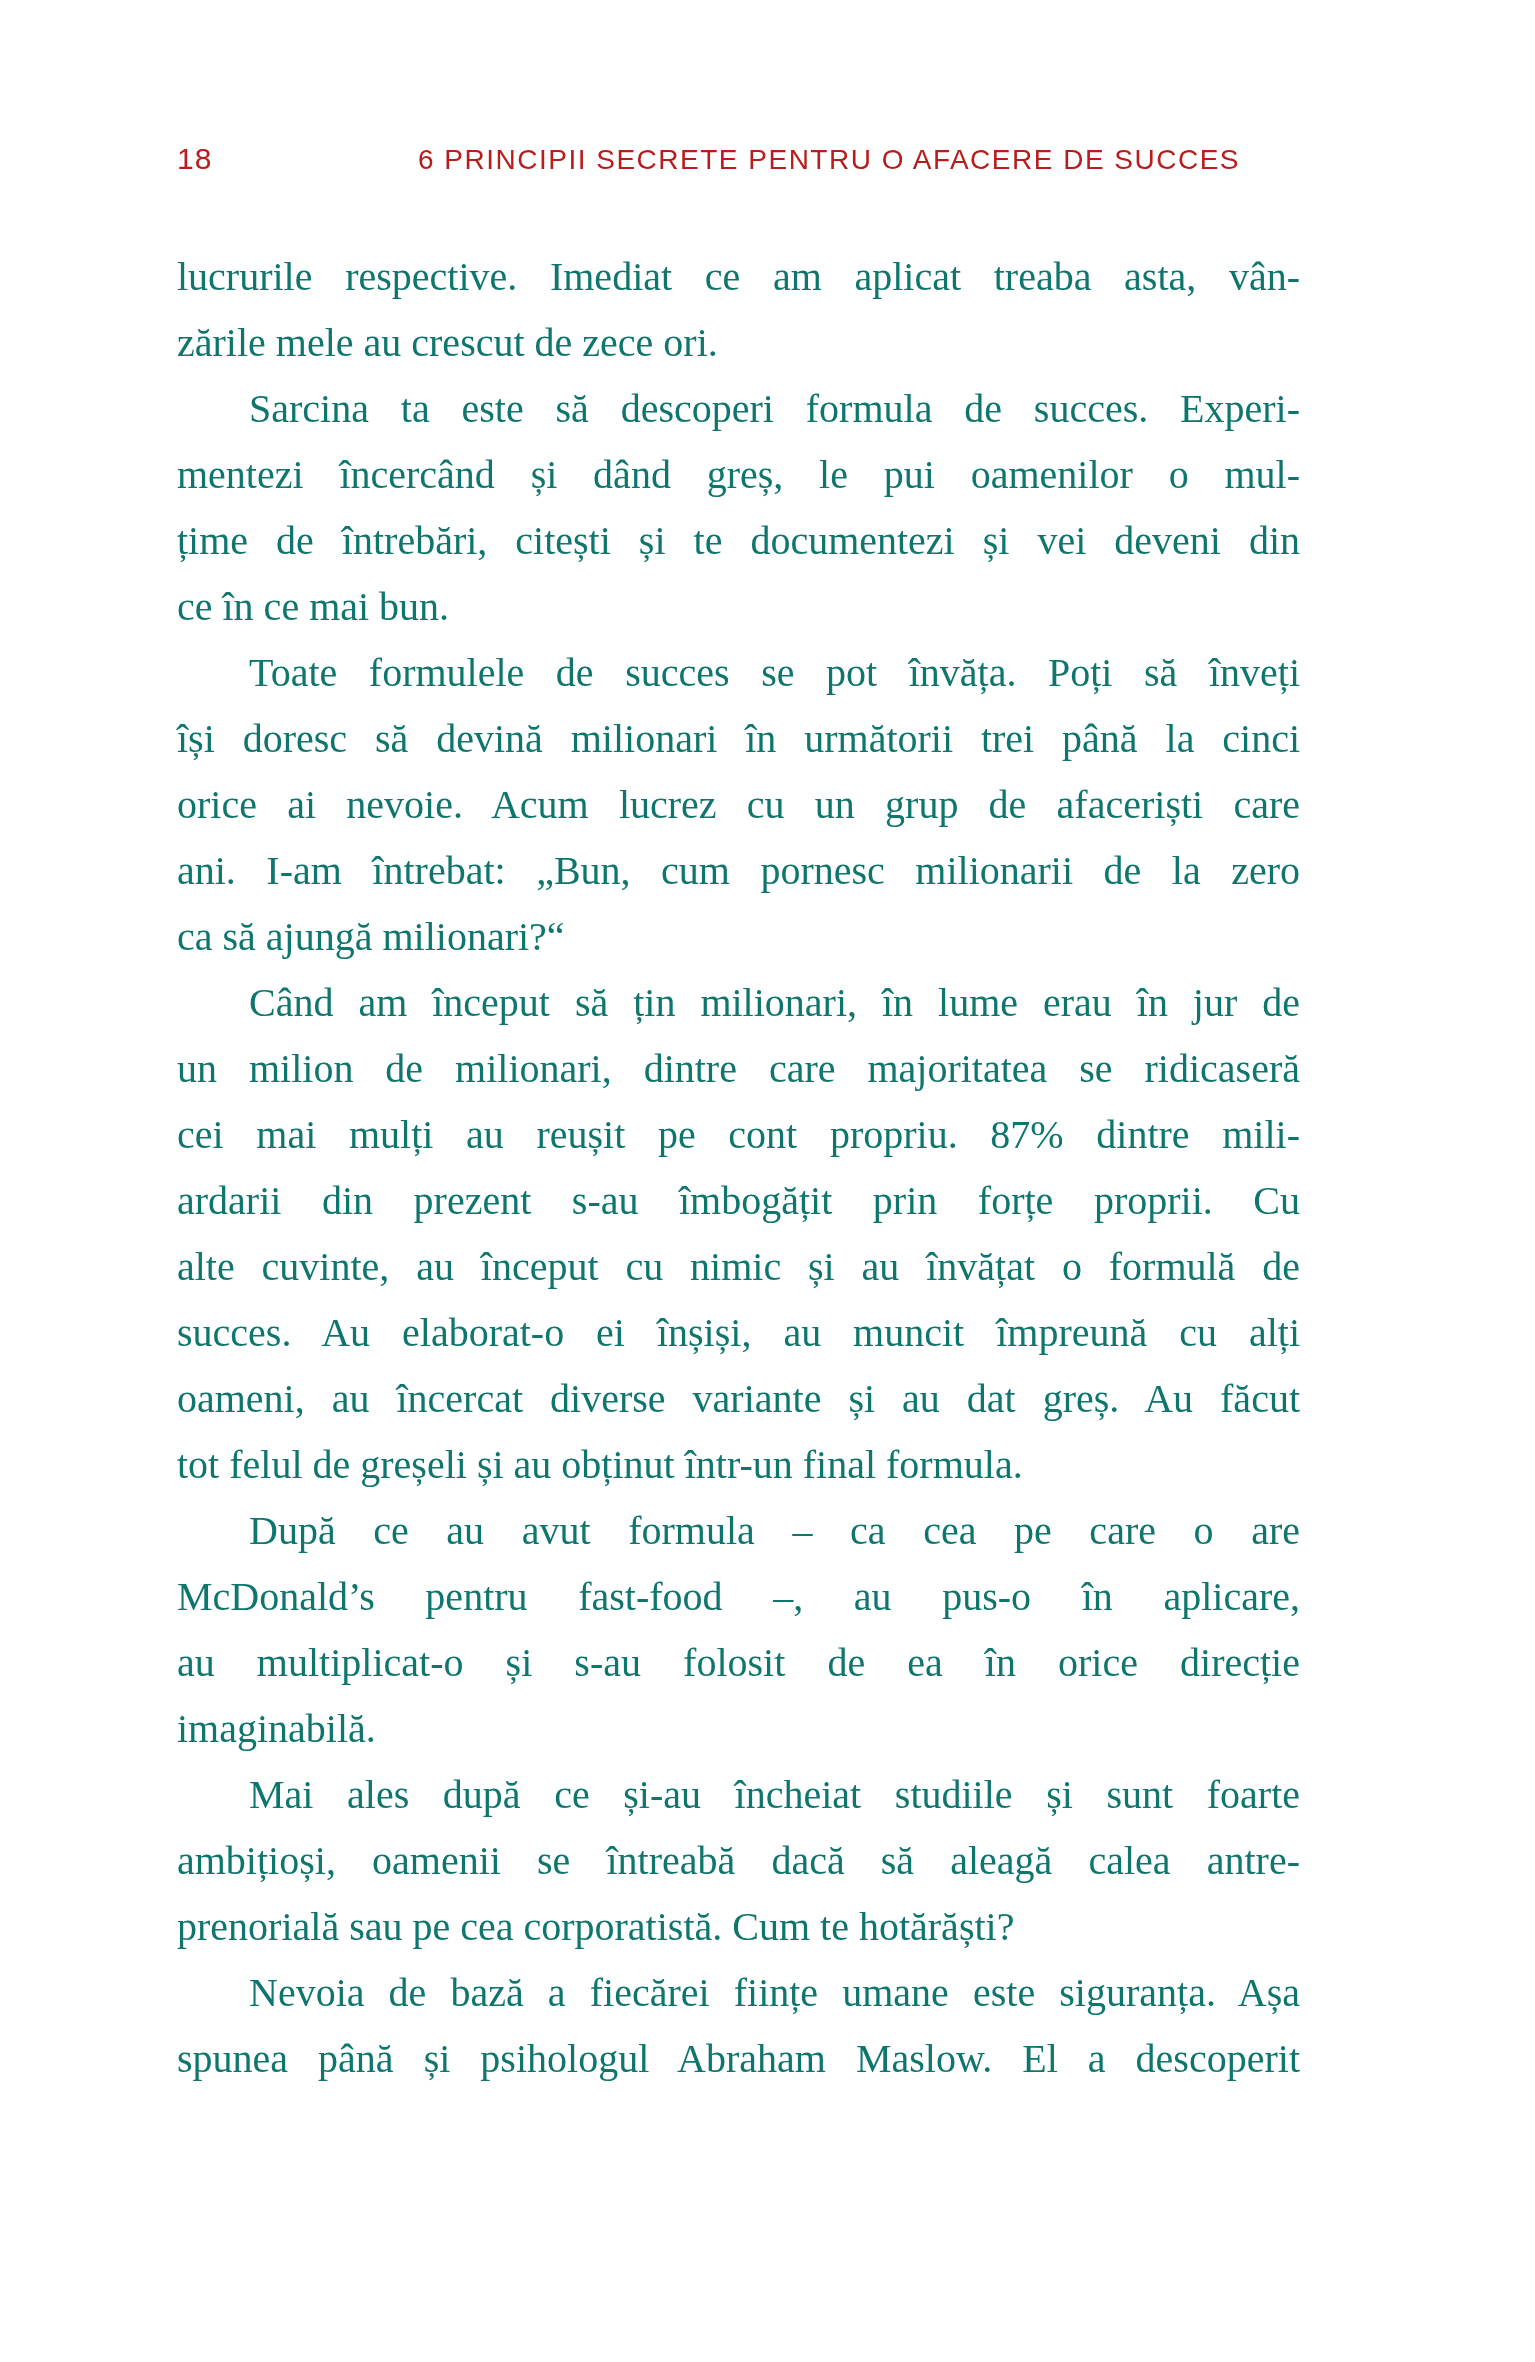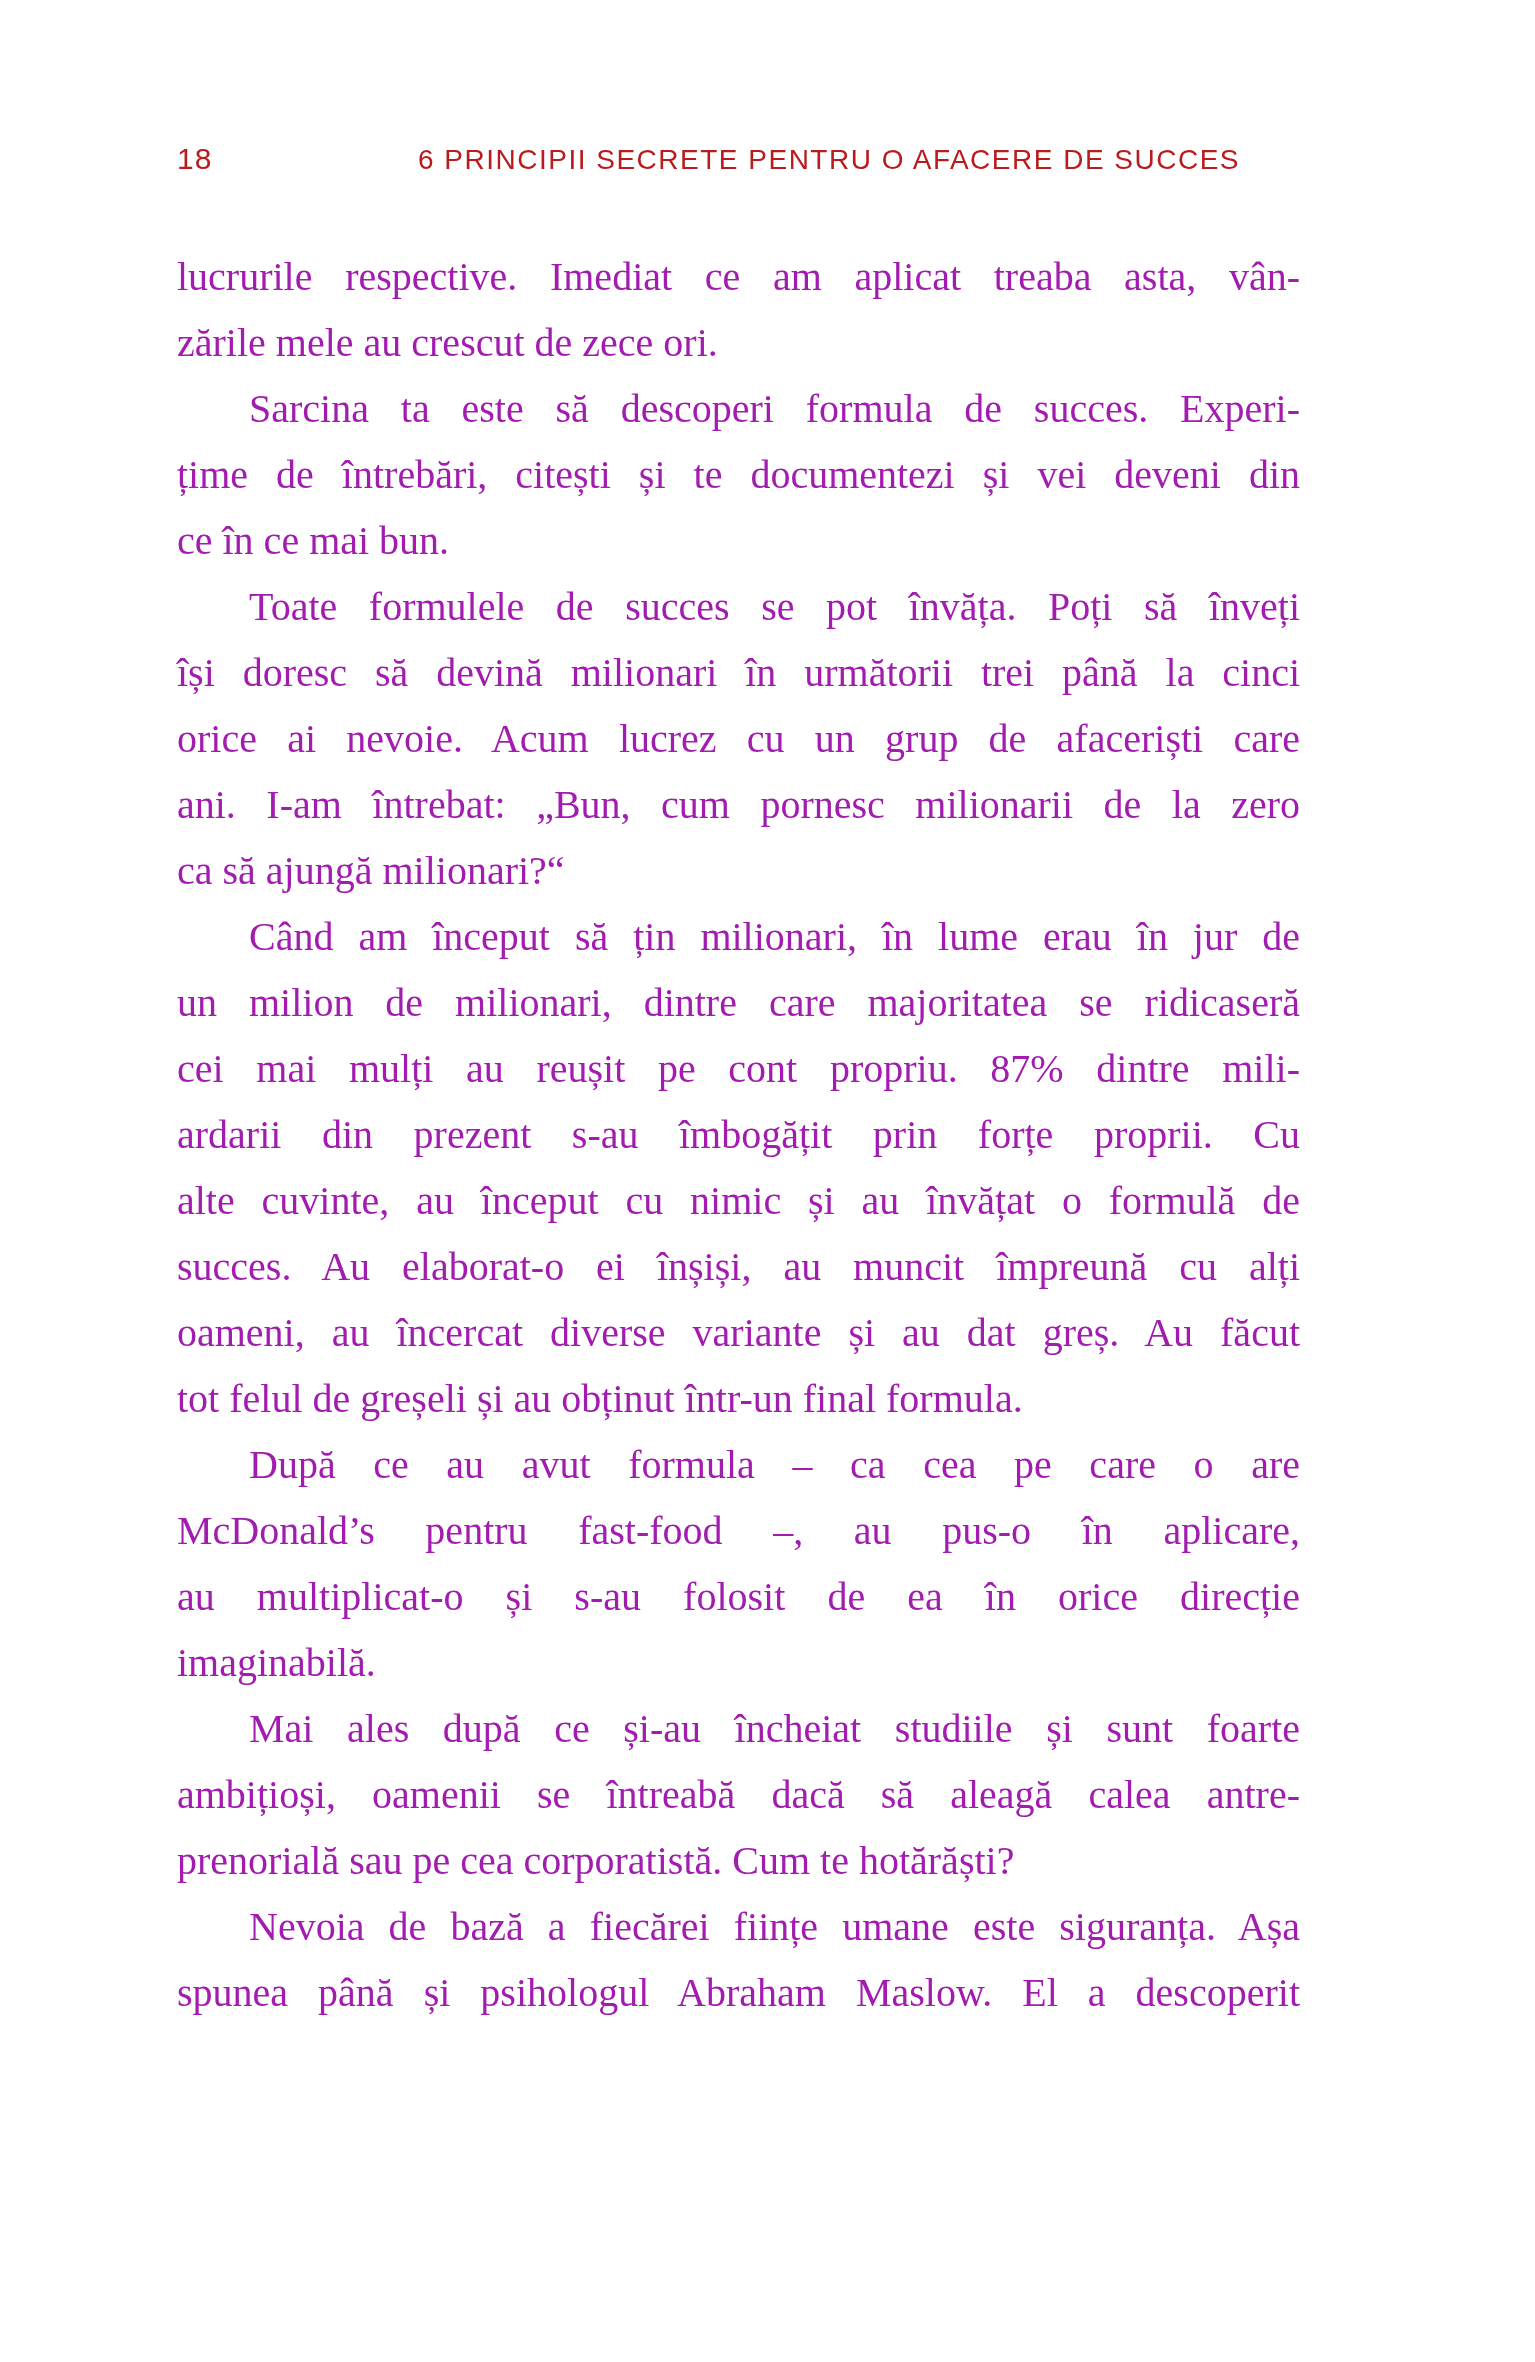--- a/index.html
+++ b/index.html
@@ -45,21 +45,21 @@
     letter-spacing: 1.5px;
     white-space: nowrap;
     text-transform: uppercase;
   }
   
   .text-block {
     position: absolute;
     left: 177px;
     top: 244px;
     width: 1123px;
-    color: #a21caf;
+    color: #0f766e;
     font-family: "Liberation Serif", serif;
     font-size: 40px;
   }
   .line {
     height: 66px;
     line-height: 66px;
     text-align: justify;
     text-align-last: justify;
     white-space: normal;
     overflow: visible;
@@ -78,20 +78,21 @@
 
   <div class="running-header">
     <span class="page-number">18</span>
     <span class="running-title">6 PRINCIPII SECRETE PENTRU O AFACERE DE SUCCES</span>
   </div>
 
   <div class="text-block">
     <div class="line">lucrurile respective. Imediat ce am aplicat treaba asta, vân-</div>
     <div class="line end">zările mele au crescut de zece ori.</div>
     <div class="line indent">Sarcina ta este să descoperi formula de succes. Experi-</div>
+    <div class="line">mentezi încercând și dând greș, le pui oamenilor o mul-</div>
     <div class="line">țime de întrebări, citești și te documentezi și vei deveni din</div>
     <div class="line end">ce în ce mai bun.</div>
     <div class="line indent">Toate formulele de succes se pot învăța. Poți să înveți</div>
     <div class="line">își doresc să devină milionari în următorii trei până la cinci</div>
     <div class="line">orice ai nevoie. Acum lucrez cu un grup de afaceriști care</div>
     <div class="line">ani. I-am întrebat: „Bun, cum pornesc milionarii de la zero</div>
     <div class="line end">ca să ajungă milionari?“</div>
     <div class="line indent">Când am început să țin milionari, în lume erau în jur de</div>
     <div class="line">un milion de milionari, dintre care majoritatea se ridicaseră</div>
     <div class="line">cei mai mulți au reușit pe cont propriu. 87% dintre mili-</div>

